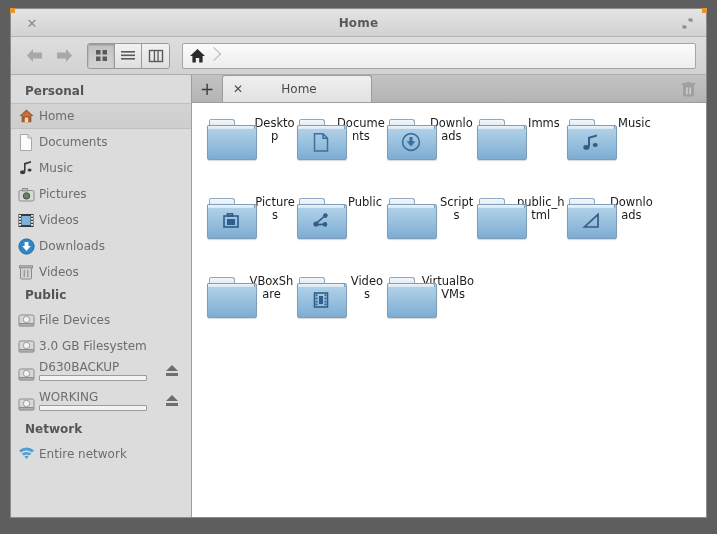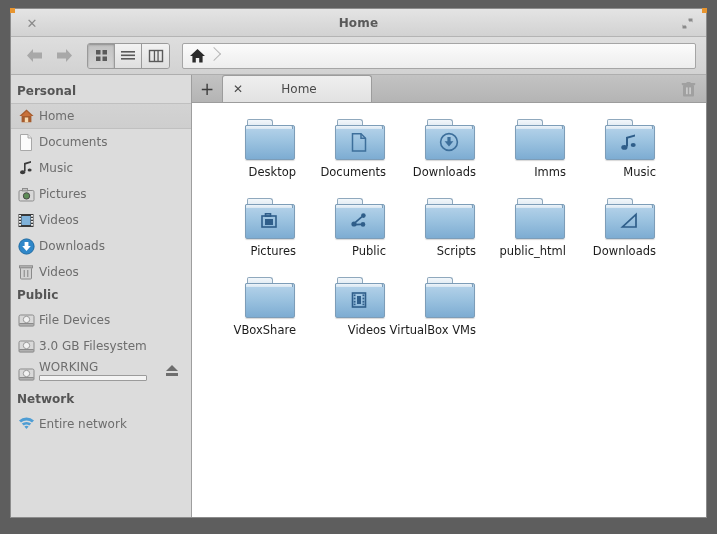--- a/index.html
+++ b/index.html
@@ -166,21 +166,21 @@
     background: #dcdcdc;
     border-right: 1px solid #9e9e9e;
     box-sizing: border-box;
     padding-top: 6px;
     overflow: hidden;
   }
   .side-head {
     font-size: 12px;
     font-weight: bold;
     color: #555;
-    padding: 3px 0 5px 6px;
+    padding: 3px 0 5px 14px;
   }
   .side-item {
     height: 26px;
     display: flex;
     align-items: center;
     padding-left: 28px;
     font-size: 12px;
     color: #6d6d6d;
     cursor: pointer;
     position: relative;
@@ -316,22 +316,22 @@
     display: flex;
     flex-wrap: wrap;
     align-content: flex-start;
     overflow: hidden;
     box-sizing: border-box;
   }
   .fileitem {
     width: 90px;
     height: 79px;
     display: flex;
-    flex-direction: column;
-    align-items: flex-end;
+    flex-direction: row;
+    align-items: flex-start;
     cursor: pointer;
     user-select: none;
   }
   .file-icon {
     width: 52px;
     height: 46px;
     position: relative;
     margin-bottom: 3px;
   }
   .folder-tab {
@@ -560,20 +560,36 @@
         <span class="side-icon">
           <svg width="17" height="15" viewBox="0 0 17 15">
             <rect x="1" y="2" width="15" height="10" rx="1.6" fill="#d9d9d9" stroke="#8b8b8b"></rect>
             <circle cx="8.5" cy="6.5" r="3.2" fill="#f2f2f2" stroke="#9a9a9a"></circle>
             <rect x="1" y="10.5" width="15" height="2.6" rx="1" fill="#b0b0b0" stroke="#8b8b8b"></rect>
           </svg>
         </span>
         <span class="side-label">3.0 GB Filesystem</span>
       </div>
 
+      <div class="side-item device">
+        <span class="side-icon">
+          <svg width="17" height="15" viewBox="0 0 17 15">
+            <rect x="1" y="2" width="15" height="10" rx="1.6" fill="#d9d9d9" stroke="#8b8b8b"></rect>
+            <circle cx="8.5" cy="6.5" r="3.2" fill="#f2f2f2" stroke="#9a9a9a"></circle>
+            <rect x="1" y="10.5" width="15" height="2.6" rx="1" fill="#b0b0b0" stroke="#8b8b8b"></rect>
+          </svg>
+        </span>
+        <span class="device-wrap">
+          <span class="side-label">D630BACKUP</span>
+          <span class="capbar">
+            <span class="capfill" style="width: 20%;"></span>
+          </span>
+        </span>
+        <span class="eject"></span>
+      </div>
 
       <div class="side-item device">
         <span class="side-icon">
           <svg width="17" height="15" viewBox="0 0 17 15">
             <rect x="1" y="2" width="15" height="10" rx="1.6" fill="#d9d9d9" stroke="#8b8b8b"></rect>
             <circle cx="8.5" cy="6.5" r="3.2" fill="#f2f2f2" stroke="#9a9a9a"></circle>
             <rect x="1" y="10.5" width="15" height="2.6" rx="1" fill="#b0b0b0" stroke="#8b8b8b"></rect>
           </svg>
         </span>
         <span class="device-wrap">

